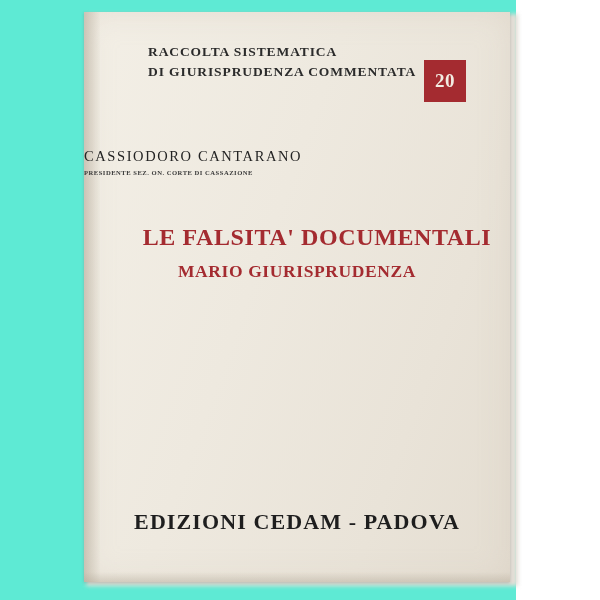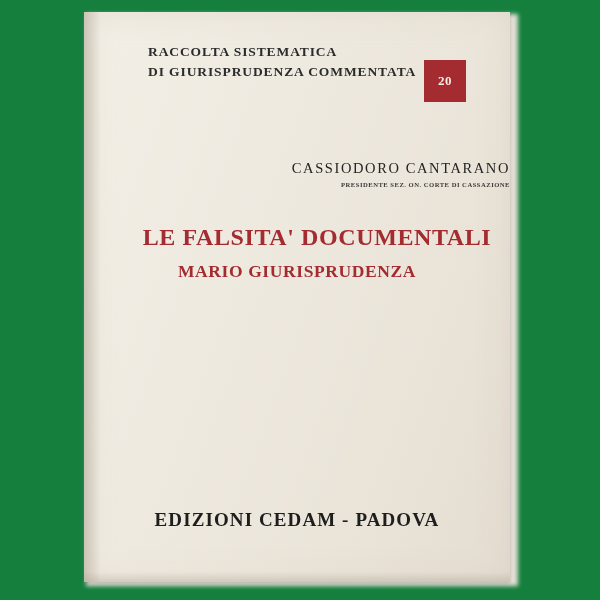--- a/index.html
+++ b/index.html
@@ -8,23 +8,23 @@
   }
   body {
     width: 600px;
     height: 600px;
     background: #ffffff;
     font-family: "Liberation Sans", sans-serif;
     overflow: hidden;
   }
   .stage {
     position: relative;
-    width: 600px;
+    width: 516px;
     height: 600px;
-    background: #15803d;
+    background: #5eead4;
     display: flex;
     align-items: center;
     justify-content: center;
   }
   
   .book-shadow {
     position: absolute;
     left: 86px;
     top: 14px;
     width: 432px;
@@ -88,34 +88,33 @@
   .number-badge {
     position: absolute;
     right: 44px;
     top: 48px;
     width: 42px;
     height: 42px;
     background: #a42b30;
     color: #f2ece2;
     font-family: "Liberation Serif", serif;
     font-weight: bold;
-    font-size: 13px;
+    font-size: 19px;
     display: flex;
     align-items: center;
     justify-content: center;
     letter-spacing: 0.5px;
   }
 
   .author-block {
     position: absolute;
     left: 0;
     right: 0;
-    top: 148px;
-    text-align: right;
-    margin-left: 20px;
+    top: 136px;
+    text-align: left;
   }
   .author-name {
     font-family: "Liberation Serif", serif;
     font-size: 14.5px;
     letter-spacing: 1.6px;
     color: #232323;
   }
   .author-role {
     margin-top: 4px;
     font-family: "Liberation Serif", serif;
@@ -150,21 +149,21 @@
   }
 
   .publisher {
     position: absolute;
     left: 0;
     right: 0;
     top: 497px;
     text-align: center;
     font-family: "Liberation Serif", serif;
     font-weight: bold;
-    font-size: 19px;
+    font-size: 22px;
     letter-spacing: 1.1px;
     color: #1e1e1e;
   }
 </style>
 </head>
 <body>
 
 <div class="stage">
 
   <div class="book-shadow"></div>

